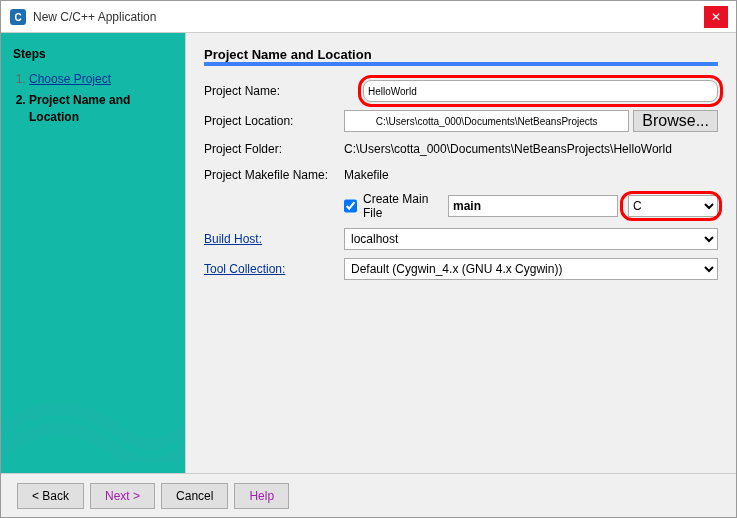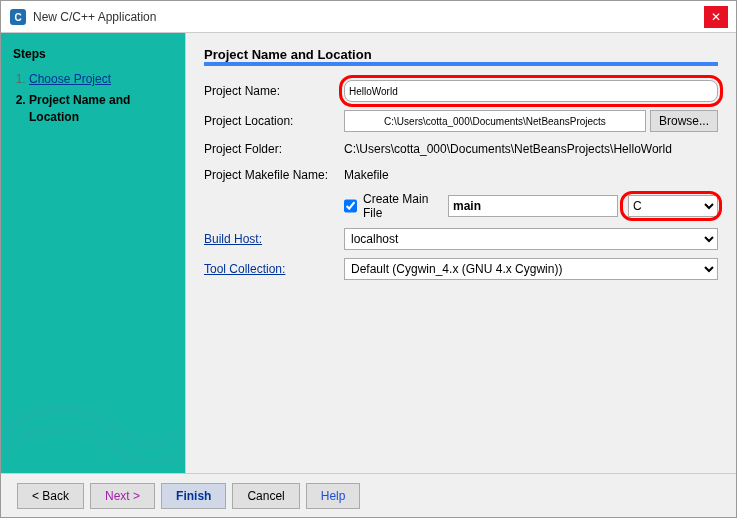--- a/index.html
+++ b/index.html
@@ -143,21 +143,21 @@
       flex: 1;
       gap: 4px;
     }
     .form-input-with-btn .form-input {
       flex: 1;
       text-align: center;
     }
     .browse-btn {
       height: 22px;
       padding: 0 8px;
-      font-size: 12px;
+      font-size: 16px;
       background: #e0e0e0;
       border: 1px solid #aaa;
       cursor: pointer;
       white-space: nowrap;
     }
     .form-static {
       flex: 1;
       font-size: 12px;
       color: #000;
       padding: 2px 0;
@@ -206,20 +206,21 @@
       flex: 1;
       height: 22px;
       font-size: 12px;
       border: 1px solid #aaa;
       background: #fff;
       padding: 0 2px;
     }
     
     .project-name-circle {
       position: relative;
+      gap: 19px;
     }
     .project-name-circle .form-input {
       outline: 3px solid red;
       outline-offset: 2px;
       border-radius: 8px;
     }
     .lang-circle-wrapper {
       position: relative;
     }
     .lang-circle-wrapper::after {
@@ -255,21 +256,21 @@
     .bottom-btn:disabled {
       color: #a21caf;
       cursor: default;
     }
     .bottom-btn.primary {
       background: #d0d8e8;
       font-weight: bold;
       color: #003399;
     }
     .bottom-btn.help-btn {
-      color: #1d4ed8;
+      color: #a21caf;
     }
     
     .link-label {
       color: #003399;
       text-decoration: underline;
       font-size: 12px;
       cursor: pointer;
     }
   </style>
 </head>
@@ -364,17 +365,16 @@
         <select class="dropdown-select">
           <option>Default (Cygwin_4.x (GNU 4.x Cygwin))</option>
         </select>
       </div>
     </div>
   </div>
 
   <div class="bottom-bar">
     <button class="bottom-btn">&lt; Back</button>
     <button class="bottom-btn" disabled="">Next &gt;</button>
-    <button class="bottom-btn primary">Finish</button>
     <button class="bottom-btn">Cancel</button>
     <button class="bottom-btn help-btn">Help</button>
   </div>
 </div>
 
 </body></html>

